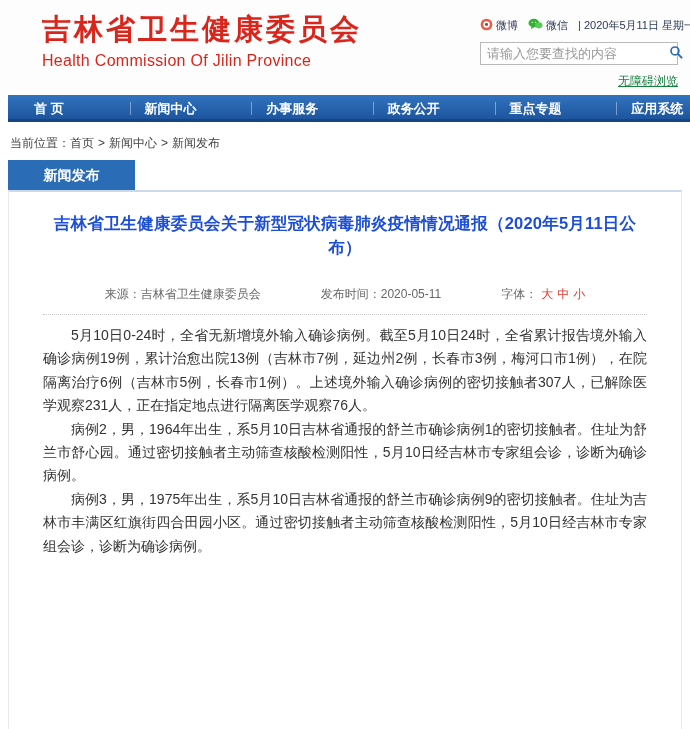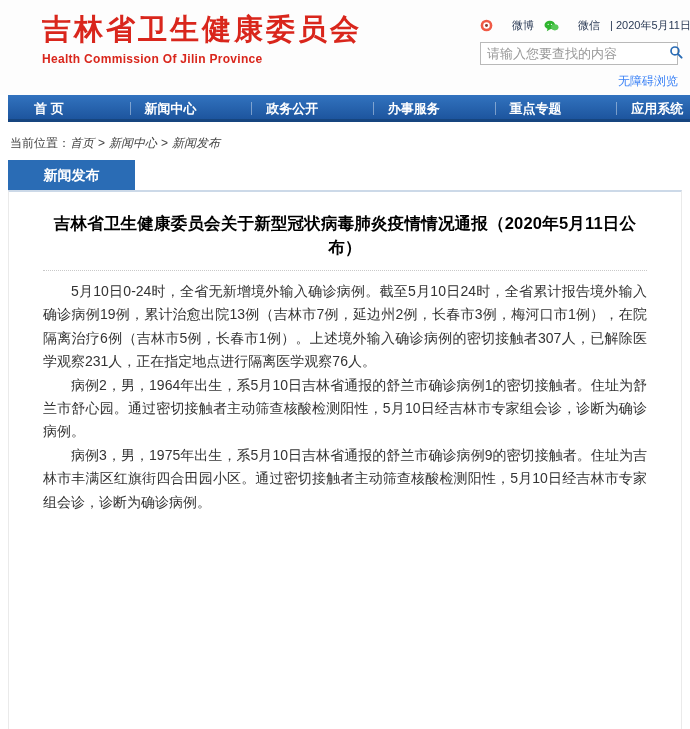--- a/index.html
+++ b/index.html
@@ -5,50 +5,50 @@
   * { box-sizing: border-box; margin: 0; padding: 0; }
   html,body { width:690px; height:729px; }
   body {
     font-family:"Liberation Sans","DejaVu Sans",sans-serif;
     background:#ffffff; color:#333; position:relative; overflow:hidden;
   }
   
   .header { height:95px; background:#fdfdfd; position:relative; }
   .logo { position:absolute; left:42px; top:13px; }
   .logo-title { color:#d9261c; font-size:29px; font-weight:bold; letter-spacing:3px; line-height:32px; }
-  .logo-sub { color:#d9261c; font-size:12px; font-weight:bold; margin-top:7px; letter-spacing:.3px; }
+  .logo-sub { color:#d9261c; font-size:16px; font-weight:normal; margin-top:7px; letter-spacing:.3px; }
   .header-right { position:absolute; right:12px; top:18px; width:198px; }
   .social-row { display:flex; align-items:center; font-size:11px; color:#2a3a55; white-space:nowrap; }
-  .social-item { display:flex; align-items:center; gap:19px; margin-right:10px; cursor:pointer; }
+  .social-item { display:flex; gap:3px; margin-right:10px; cursor:pointer; }
   .social-item svg { display:block; }
   .date-text { margin-left:auto; color:#2a3a55; }
   .search-box { margin-top:9px; height:23px; border:1px solid #b9b9b9; background:#fff; display:flex; align-items:center; }
   .search-box input { border:0; outline:none; flex:1; height:100%; font-size:13px; padding:0 6px; color:#666;
     font-family:"Liberation Sans","DejaVu Sans",sans-serif; }
   .search-box input::placeholder { color:#999; }
   .search-btn { width:26px; height:100%; border:0; background:transparent; display:flex; align-items:center; justify-content:center; cursor:pointer; }
-  .accessibility { text-align:right; margin-top:8px; font-size:12px; color:#3b82f6; cursor:pointer; }
+  .accessibility { text-align:right; margin-top:8px; font-size:12px; color:#15803d; cursor:pointer;text-decoration:underline; }
   
   .nav { position:absolute; top:95px; left:8px; width:690px; height:27px;
     background:linear-gradient(#3273bf,#1d559e); border-bottom:3px solid #16457f; display:flex;gap:40px; }
   .nav-item { flex:1; color:#fff; font-weight:bold; font-size:13px; text-align:center; line-height:27px;
     position:relative; cursor:pointer; }
   .nav-item + .nav-item::before { content:""; position:absolute; left:0; top:7px; height:13px; width:1px;
     background:rgba(255,255,255,.4); }
   
   .breadcrumb { padding:10px 0 0 10px; font-size:12px; color:#444; }
-  .breadcrumb a { color:#444; text-decoration:none; cursor:pointer;font-style:italic; }
+  .breadcrumb a { color:#444; text-decoration:none; cursor:pointer; }
   .crumb-sep { margin:0 4px; }
   .tab-row { position:relative; margin-top:8px; height:30px; }
   .tab { position:absolute; left:8px; top:0; width:127px; height:30px; background:#2a6cb5; color:#fff;
     font-weight:bold; font-size:14px; text-align:center; line-height:30px; cursor:pointer; }
   
   .content-box { margin:0 8px; height:596px; border:1px solid #eaeaea; border-top:2px solid #ccd9e8;
     padding:0 34px; position:relative; background:#fff; }
-  .article-title { text-align:center; font-size:16.5px; font-weight:bold; color:#000000; margin-top:19px;
+  .article-title { text-align:center; font-size:16.5px; font-weight:bold; color:#1d4ed8; margin-top:19px;
     line-height:24px; letter-spacing:.2px; }
   .meta { display:flex; justify-content:center; font-size:12px; color:#666; margin-top:27px; }
   .meta-item { margin:0 30px; white-space:nowrap; }
   .font-link { color:#e03c2f; margin-left:4px; cursor:pointer; }
   .dotted { border-bottom:1px dotted #c9c9c9; margin:11px 0 0; }
   .article-body { margin-top:9px; font-size:14px; line-height:23.4px; color:#333; text-align:justify; }
   .article-body p { text-indent:2em; }
 </style>
 </head>
 <body>
@@ -98,39 +98,50 @@
       </button>
     </div>
 
     <div class="accessibility">无障碍浏览</div>
   </div>
 </div>
 
 <div class="nav">
   <div class="nav-item">首 页</div>
   <div class="nav-item">新闻中心</div>
+  <div class="nav-item">办事服务</div>
   <div class="nav-item">政务公开</div>
-  <div class="nav-item">办事服务</div>
   <div class="nav-item">重点专题</div>
   <div class="nav-item">应用系统</div>
 </div>
 
 <div style="height:30px"></div>
 
 <div class="breadcrumb">
   <span>当前位置：</span><a>首页</a><span class="crumb-sep">&gt;</span><a>新闻中心</a><span class="crumb-sep">&gt;</span><a>新闻发布</a>
 </div>
 
 <div class="tab-row">
   <div class="tab">新闻发布</div>
 </div>
 
 <div class="content-box">
   <div class="article-title">吉林省卫生健康委员会关于新型冠状病毒肺炎疫情情况通报（2020年5月11日公布）</div>
 
+  <div class="meta">
+    <span class="meta-item">
+      <span>来源：</span><span>吉林省卫生健康委员会</span>
+    </span>
+    <span class="meta-item">
+      <span>发布时间：</span><span>2020-05-11</span>
+    </span>
+    <span class="meta-item">
+      <span>字体：</span><span class="font-link">大</span><span class="font-link">中</span><span class="font-link">小</span>
+    </span>
+  </div>
 
   <div class="dotted"></div>
 
   <div class="article-body">
     <p>5月10日0-24时，全省无新增境外输入确诊病例。截至5月10日24时，全省累计报告境外输入确诊病例19例，累计治愈出院13例（吉林市7例，延边州2例，长春市3例，梅河口市1例），在院隔离治疗6例（吉林市5例，长春市1例）。上述境外输入确诊病例的密切接触者307人，已解除医学观察231人，正在指定地点进行隔离医学观察76人。</p>
     <p>病例2，男，1964年出生，系5月10日吉林省通报的舒兰市确诊病例1的密切接触者。住址为舒兰市舒心园。通过密切接触者主动筛查核酸检测阳性，5月10日经吉林市专家组会诊，诊断为确诊病例。</p>
     <p>病例3，男，1975年出生，系5月10日吉林省通报的舒兰市确诊病例9的密切接触者。住址为吉林市丰满区红旗街四合田园小区。通过密切接触者主动筛查核酸检测阳性，5月10日经吉林市专家组会诊，诊断为确诊病例。</p>
 
   </div>
 

